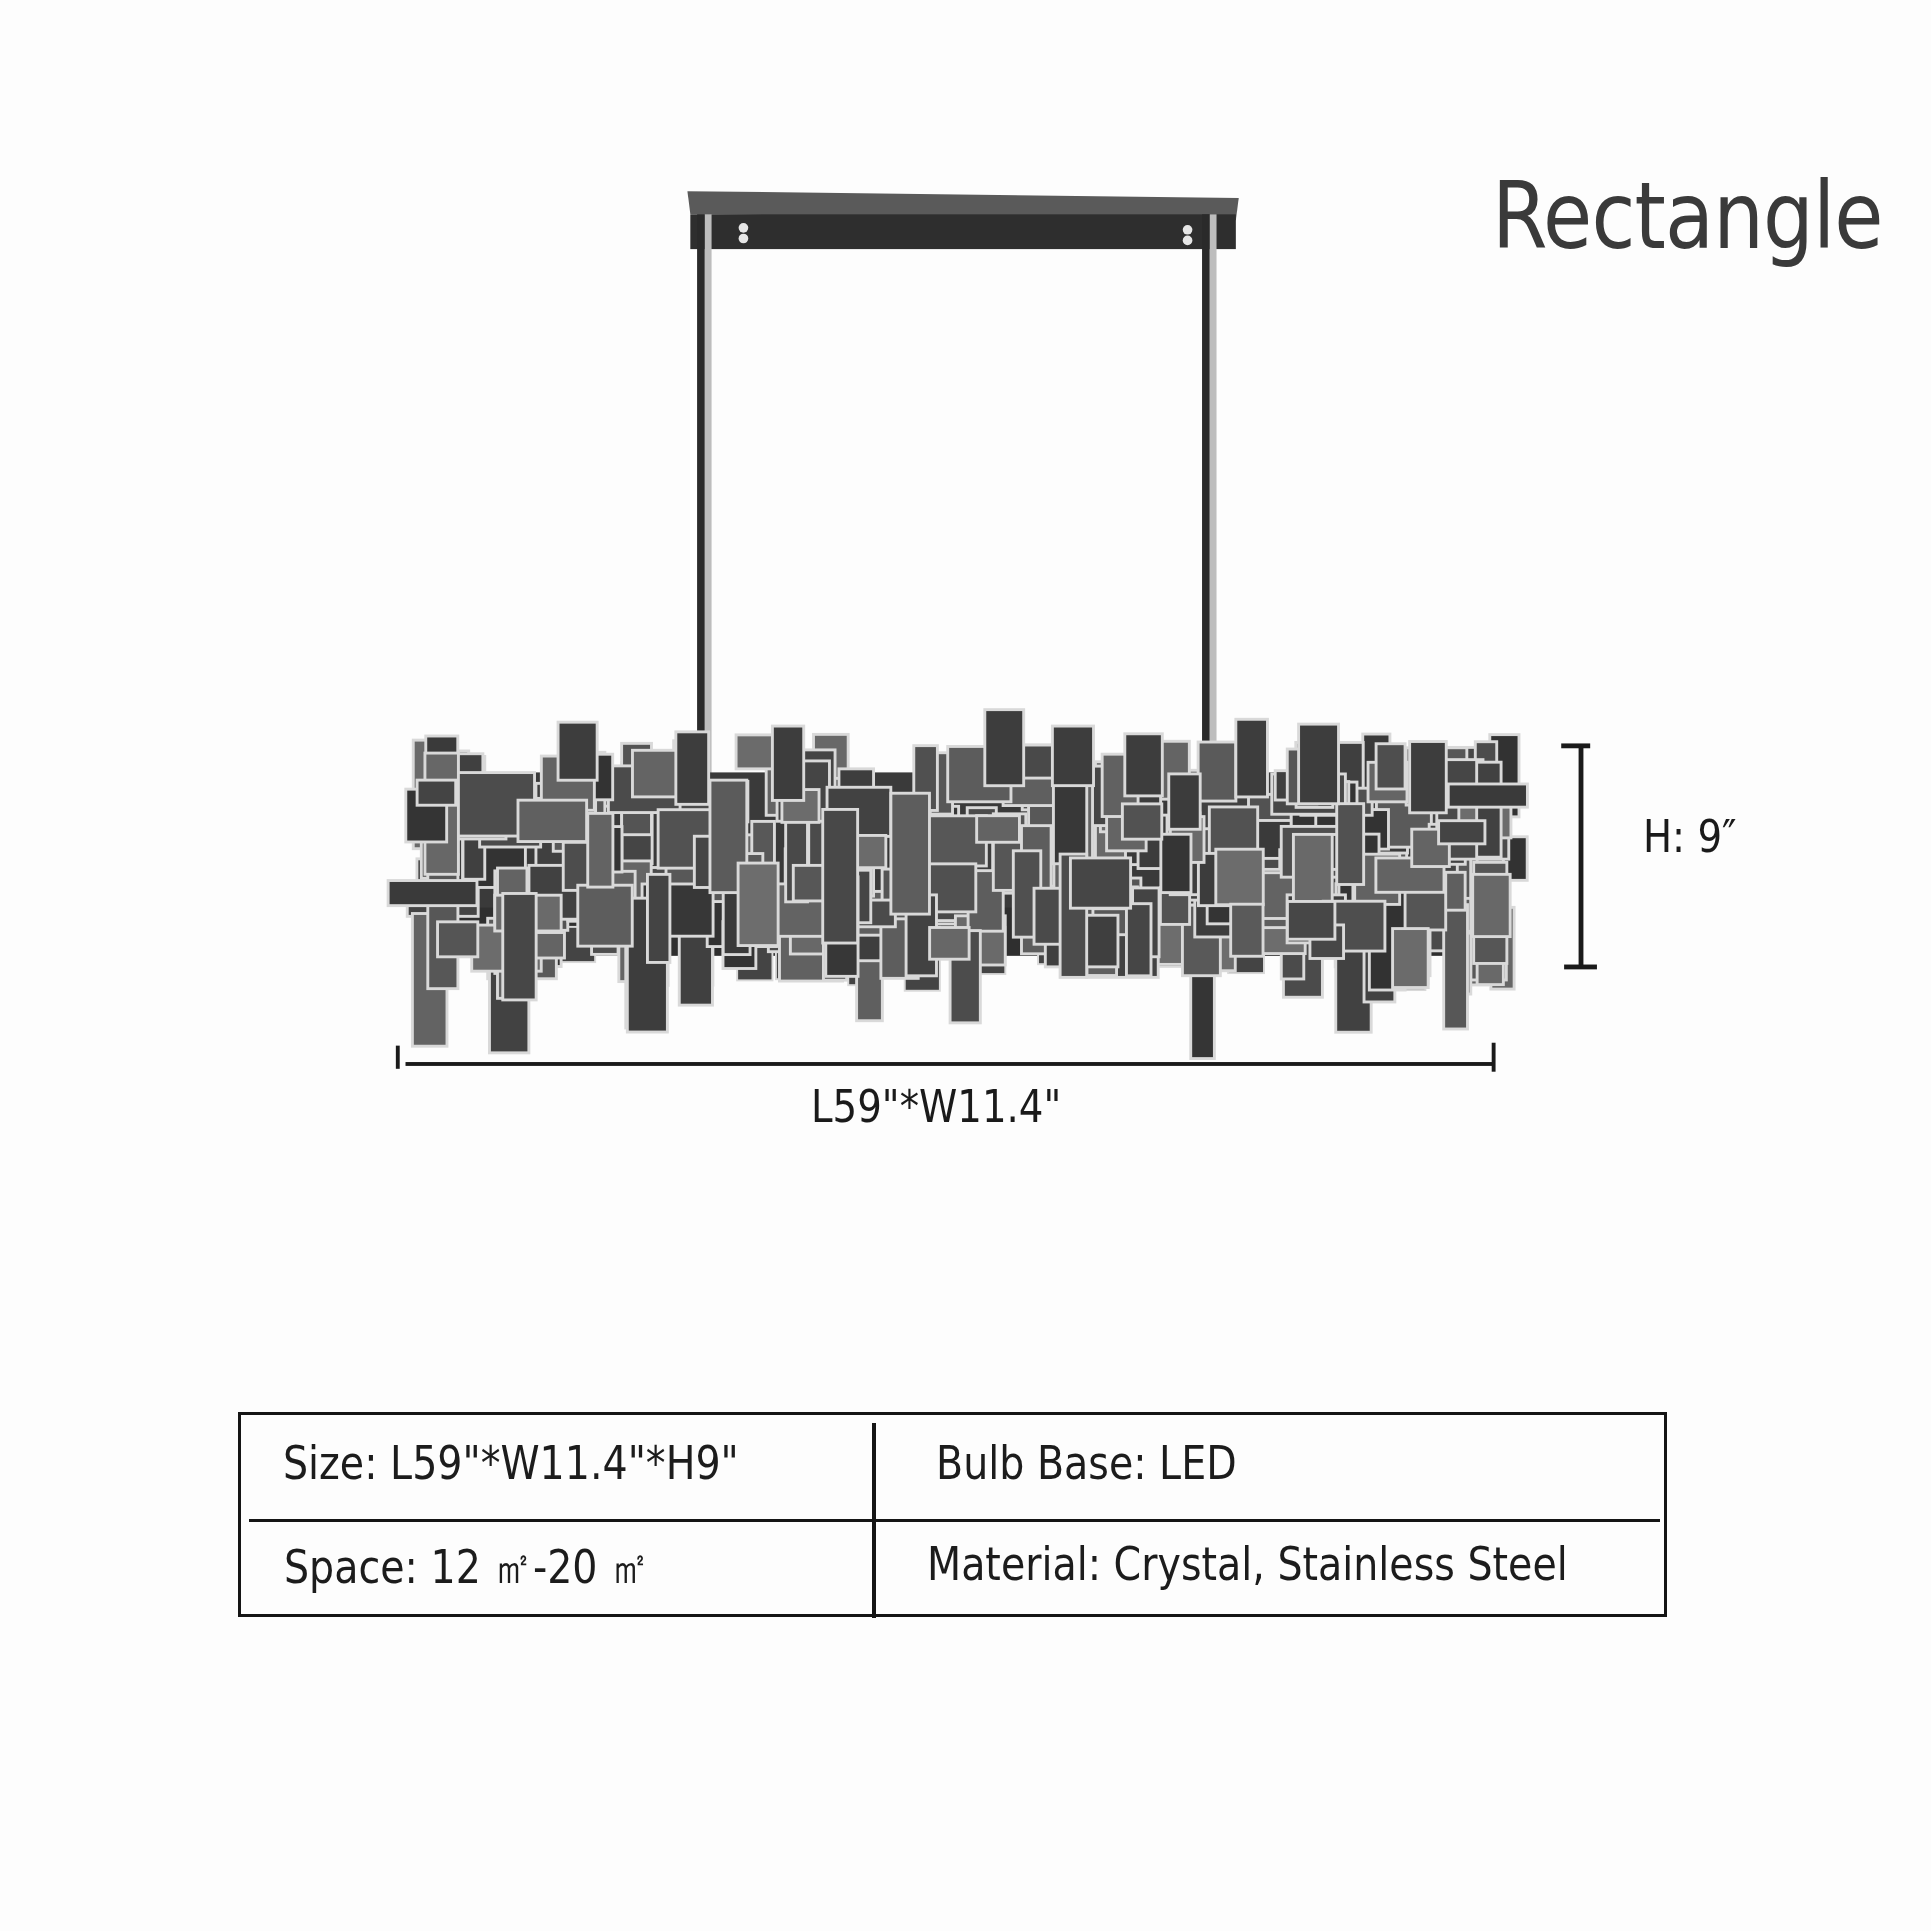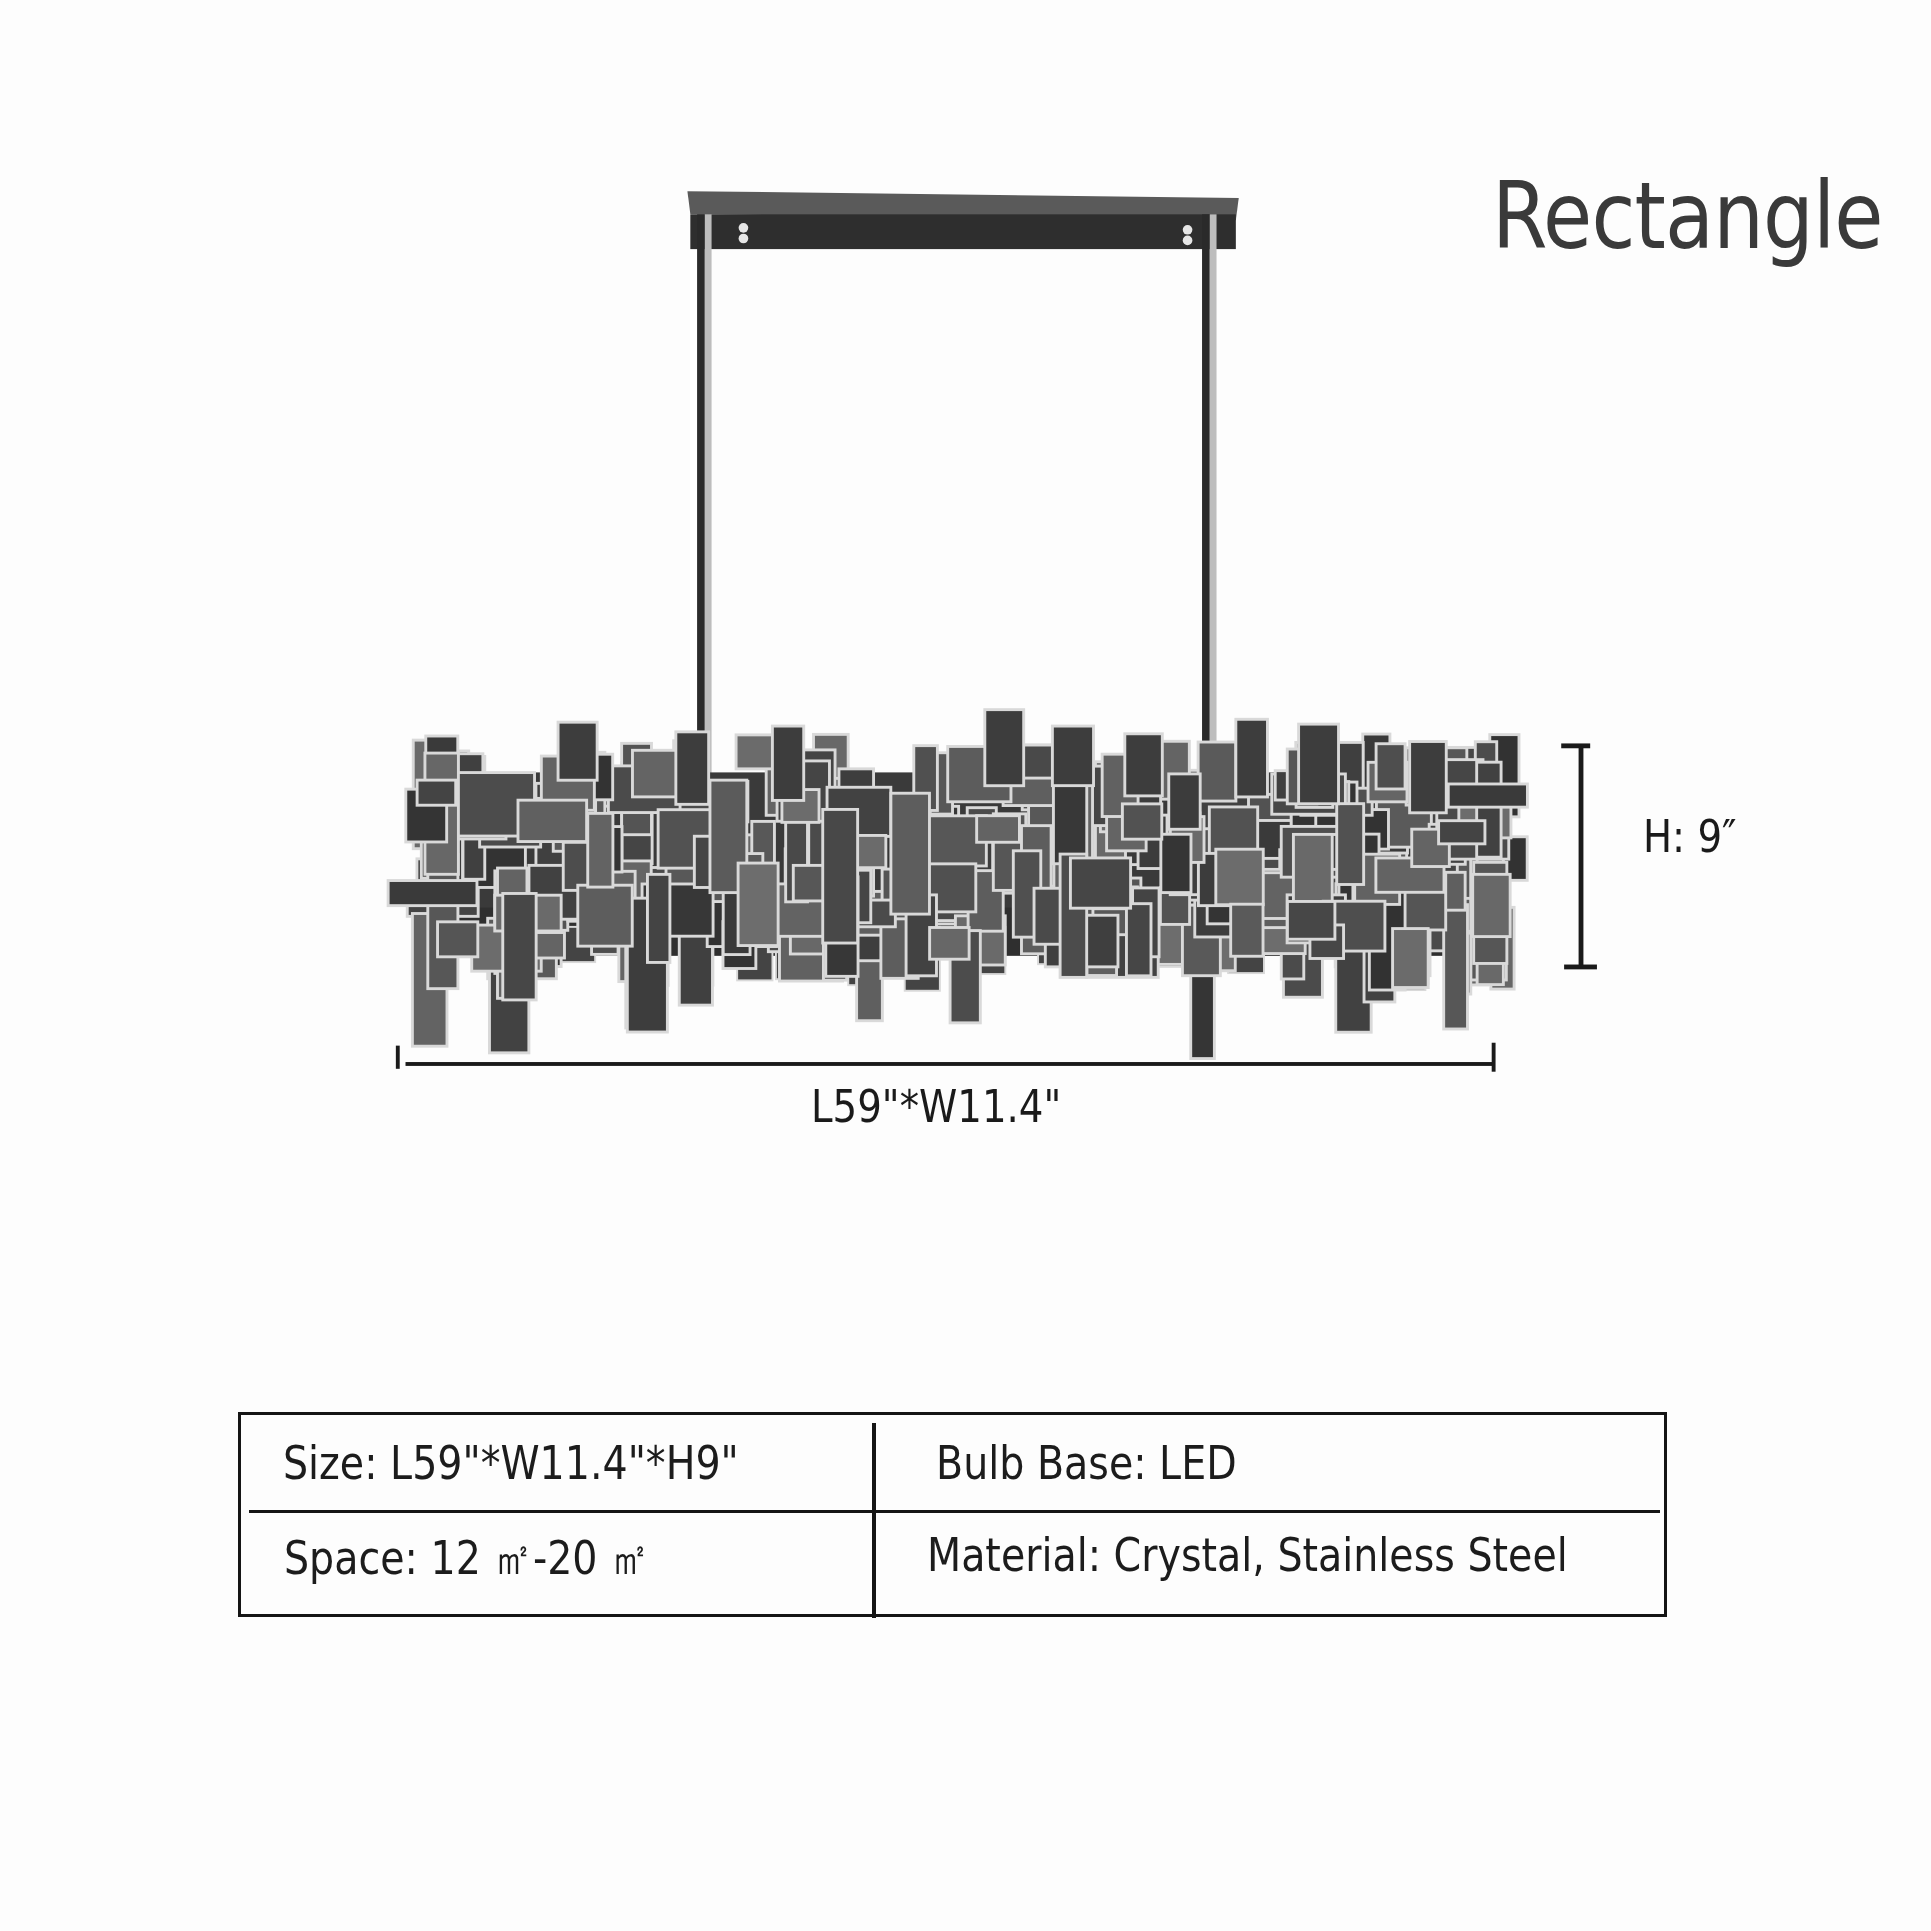--- a/index.html
+++ b/index.html
@@ -23,21 +23,21 @@
   }
   .h-label { left: 1643px; top: 811px; }
   .l-label { left: 811px; top: 1081px; }
   .spec-table {
     position: absolute; left: 238px; top: 1412px;
     width: 1429px; height: 205px;
     border: 3.9px solid #151515; box-sizing: border-box;
   }
   .spec-row { position: absolute; left: 0; right: 0; }
   .spec-row.r0 { top: 0; height: 95px; }
-  .spec-row.r1 { top: 95px; height: 102px; border-top: 3.9px solid #151515; left: 7.7px; right: 3.9px; }
+  .spec-row.r1 { top: 104px; height: 102px; border-top: 3.9px solid #151515; left: 7.7px; right: 3.9px; }
   .spec-divider {
     position: absolute; left: 631px; top: 7.7px; bottom: -3.9px; width: 3.9px; background: #151515;
   }
   .spec-cell {
     position: absolute; font-size: 46px; white-space: nowrap;
     transform: scaleX(0.86); transform-origin: left top;
     font-family: "DejaVu Sans", sans-serif; color: #1c1c1c;
   }
   .c-size { left: 42px; top: 21px; }
   .c-bulb { left: 695px; top: 21px; }

